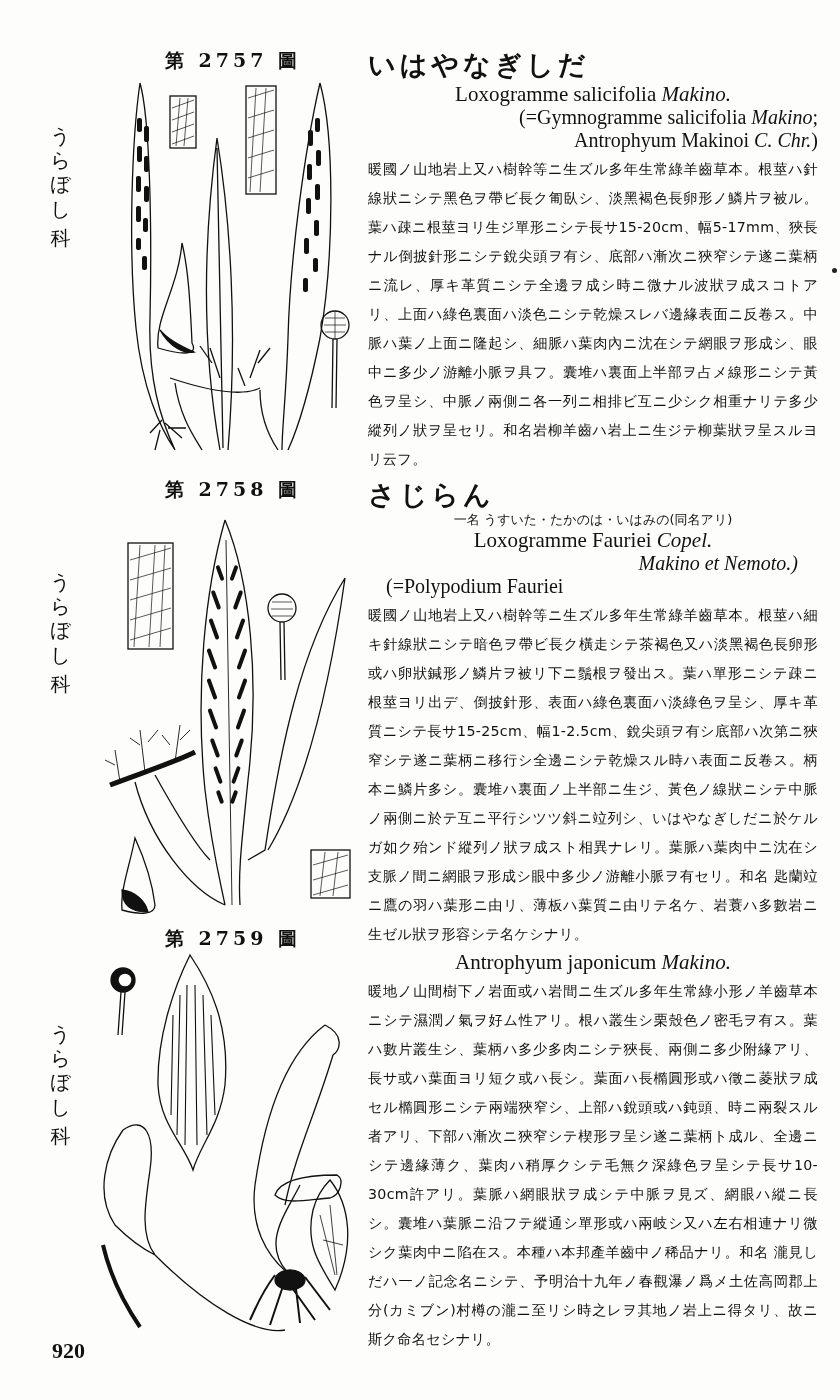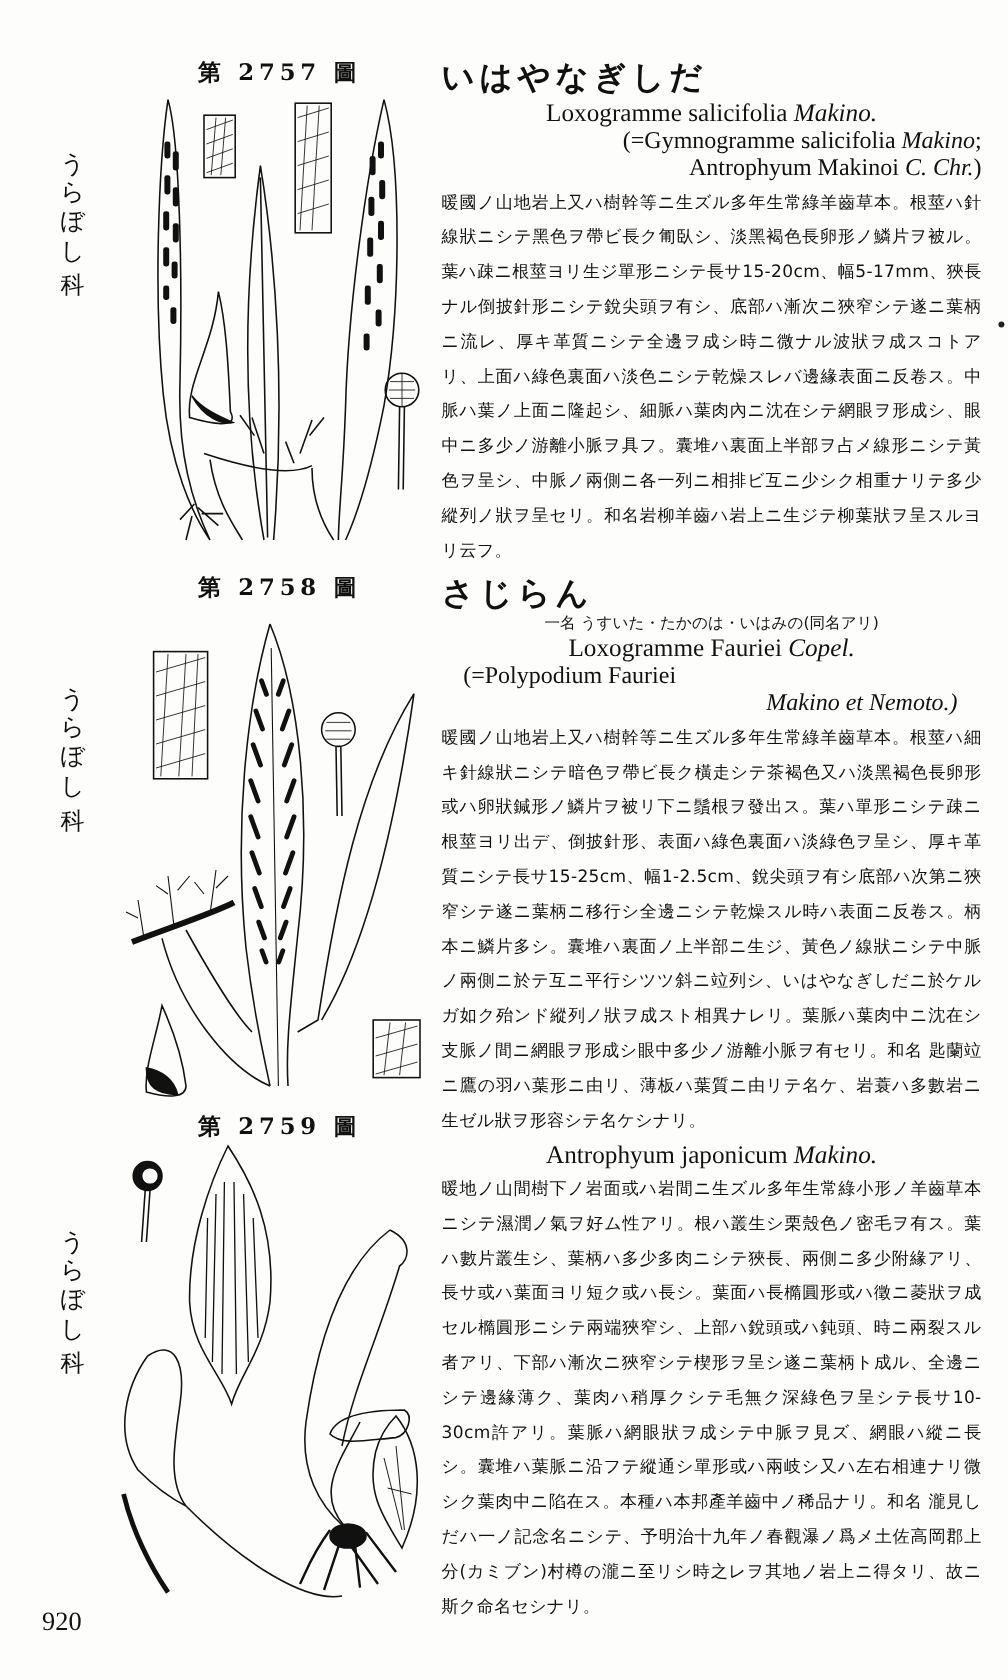--- a/index.html
+++ b/index.html
@@ -11,21 +11,21 @@
     .family { position: absolute; writing-mode: vertical-rl; font-family: "DejaVu Sans", sans-serif; font-size: 20px; letter-spacing: 2px; }
     .illus { position: absolute; }
     .entry { position: absolute; left: 368px; width: 450px; }
     .jname { text-align: left; font-family: "DejaVu Sans", sans-serif; font-size: 27px; font-weight: bold; letter-spacing: 4px; line-height: 34px; }
     .alias { text-align: center; font-family: "DejaVu Sans", sans-serif; font-size: 13px; line-height: 16px; }
     .sci { text-align: center; font-family: "Liberation Serif", serif; font-size: 21px; line-height: 24px; }
     .sci i { font-style: italic; }
     .syn { font-family: "Liberation Serif", serif; font-size: 20px; line-height: 23px; text-align: right; }
     .syn-right { text-align: right; padding-right: 20px; font-style: italic; }
     .desc { font-family: "DejaVu Sans", sans-serif; font-size: 14.2px; line-height: 29px; text-align: justify; margin-top: 3px; letter-spacing: 0.3px; }
-    .page-num { position: absolute; left: 35px; top: 1338px; font-family: "Liberation Serif", serif; font-size: 22px; font-weight: normal; }
+    .page-num { position: absolute; left: 52px; top: 1338px; font-family: "Liberation Serif", serif; font-size: 22px; font-weight: bold; }
     .dot { position: absolute; width: 5px; height: 5px; border-radius: 50%; background: #222; }
     svg { overflow: visible; }
   </style>
 </head>
 <body>
 
 <div class="fig-label" style="left:165px; top:48px;text-align:center;">第 2757 圖</div>
 <div class="family" style="left:48px; top:112px;">うらぼし科</div>
 
 <svg class="illus" style="left:120px; top:78px;" width="240" height="380" viewBox="0 0 240 380" fill="none" stroke="#111" stroke-width="1.3">
@@ -141,22 +141,22 @@
   <path d="M22 370 C22 385 30 392 48 392 C45 380 35 372 22 370 Z" fill="#111"></path>
 </svg>
 
 <div class="entry" style="top:478px;">
   <div class="jname">さじらん</div>
   <div class="alias">一名 うすいた・たかのは・いはみの(同名アリ)</div>
   <div class="sci">
     <span>Loxogramme Fauriei</span>
     <i>Copel.</i>
   </div>
+  <div class="syn syn-right">Makino et Nemoto.)</div>
   <div class="syn" style="text-align:left; padding-left:18px;">(=Polypodium Fauriei</div>
-  <div class="syn syn-right">Makino et Nemoto.)</div>
   <div class="desc">暖國ノ山地岩上又ハ樹幹等ニ生ズル多年生常綠羊齒草本。根莖ハ細キ針線狀ニシテ暗色ヲ帶ビ長ク橫走シテ茶褐色又ハ淡黑褐色長卵形或ハ卵狀鍼形ノ鱗片ヲ被リ下ニ鬚根ヲ發出ス。葉ハ單形ニシテ疎ニ根莖ヨリ出デ、倒披針形、表面ハ綠色裏面ハ淡綠色ヲ呈シ、厚キ革質ニシテ長サ15-25cm、幅1-2.5cm、銳尖頭ヲ有シ底部ハ次第ニ狹窄シテ遂ニ葉柄ニ移行シ全邊ニシテ乾燥スル時ハ表面ニ反卷ス。柄本ニ鱗片多シ。囊堆ハ裏面ノ上半部ニ生ジ、黃色ノ線狀ニシテ中脈ノ兩側ニ於テ互ニ平行シツツ斜ニ竝列シ、いはやなぎしだニ於ケルガ如ク殆ンド縱列ノ狀ヲ成スト相異ナレリ。葉脈ハ葉肉中ニ沈在シ支脈ノ間ニ網眼ヲ形成シ眼中多少ノ游離小脈ヲ有セリ。和名 匙蘭竝ニ鷹の羽ハ葉形ニ由リ、薄板ハ葉質ニ由リテ名ケ、岩蓑ハ多數岩ニ生ゼル狀ヲ形容シテ名ケシナリ。</div>
 </div>
 
 <div class="fig-label" style="left:165px; top:926px;">第 2759 圖</div>
 <div class="family" style="left:48px; top:1010px;">うらぼし科</div>
 
 <svg class="illus" style="left:85px; top:955px;" width="275" height="370" viewBox="0 0 275 370" fill="none" stroke="#111" stroke-width="1.3">
 
   <circle cx="38" cy="25" r="12" fill="#111"></circle>
   <circle cx="40" cy="25" r="7" fill="#fdfdfb"></circle>

